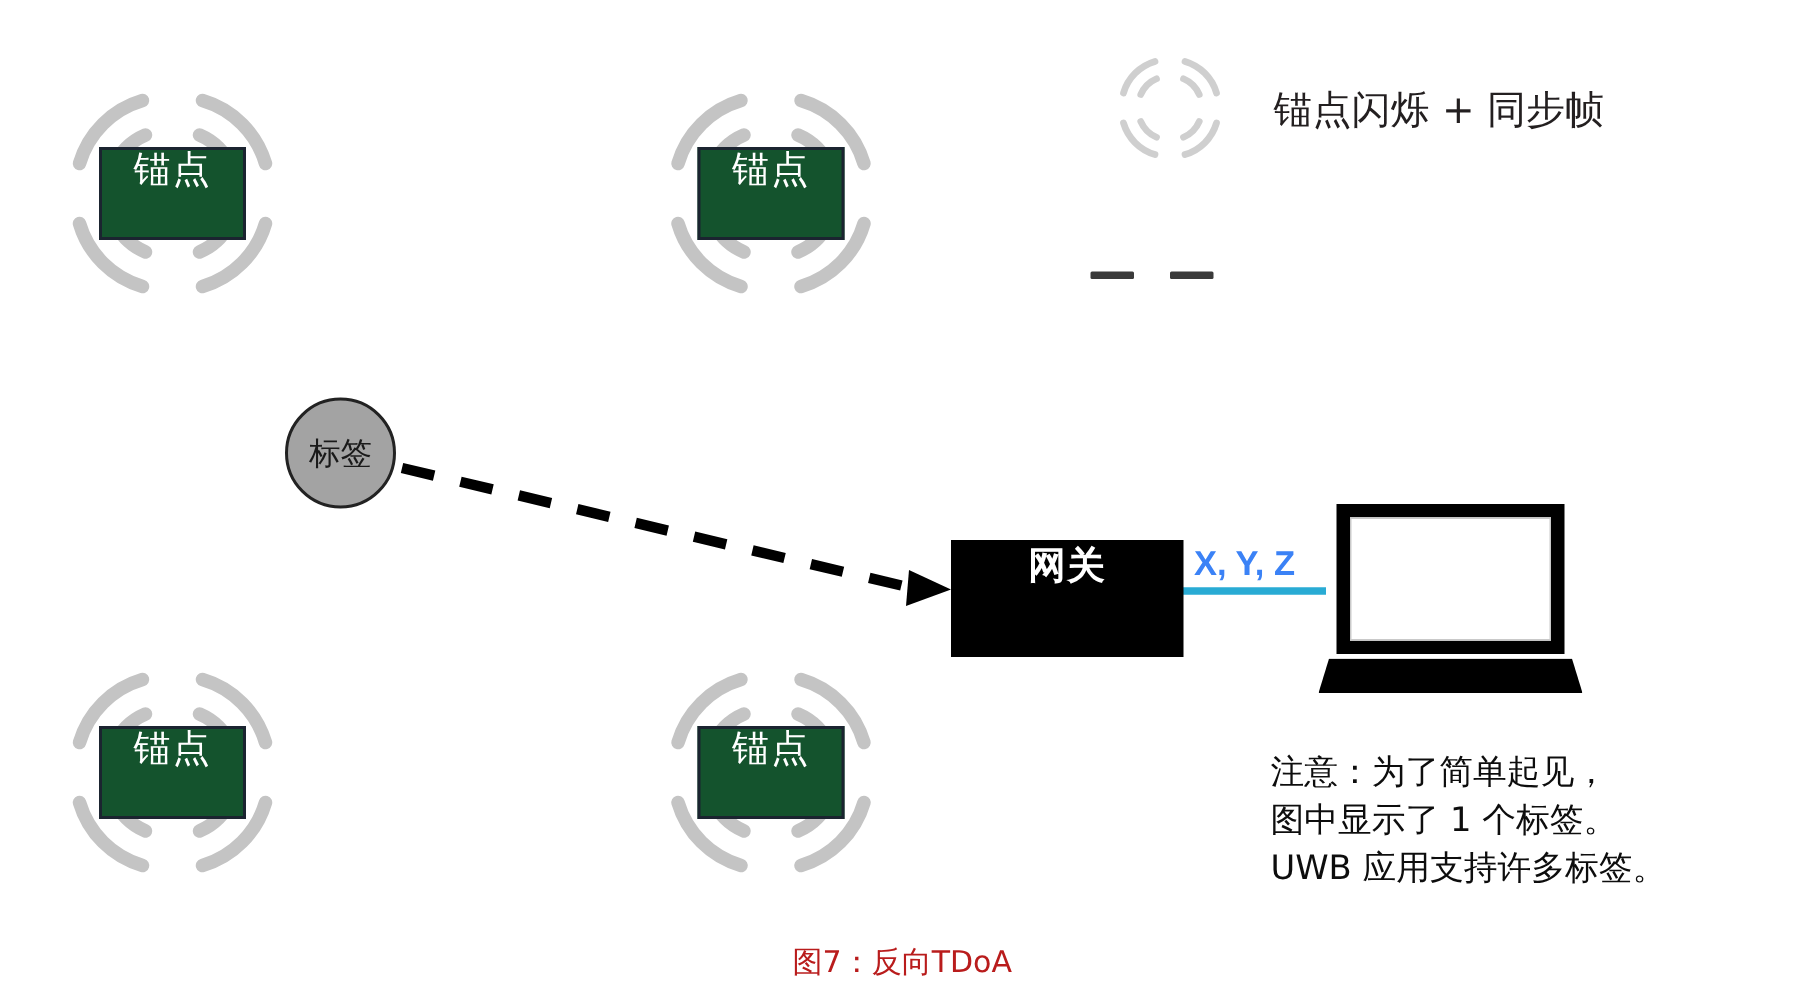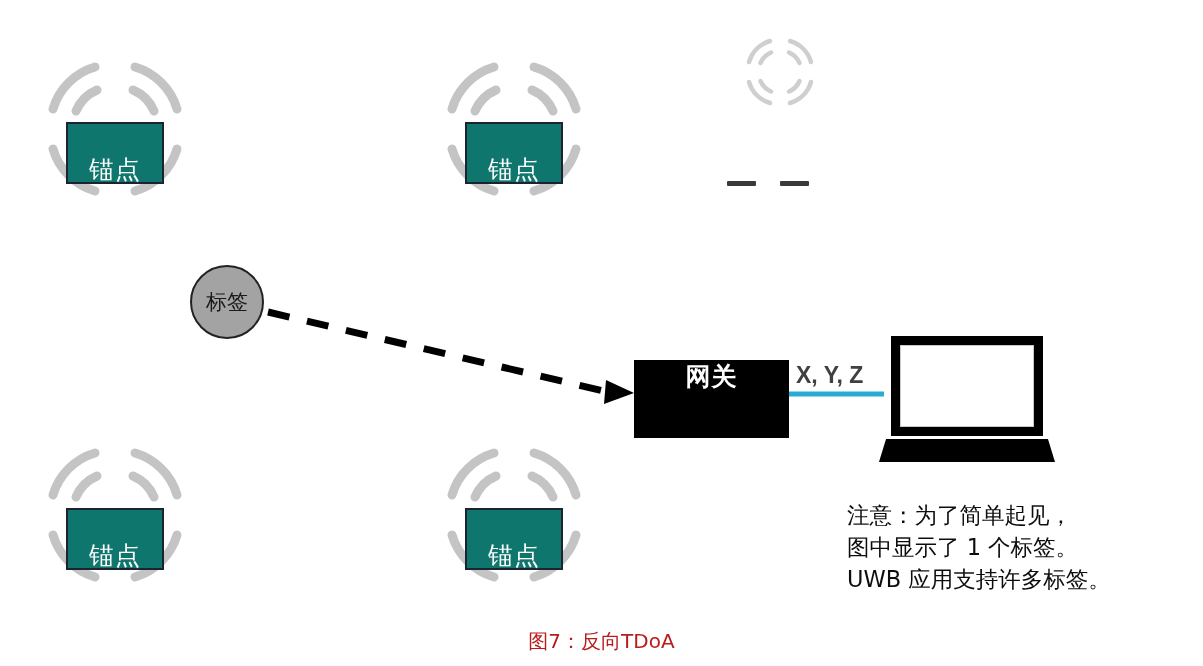--- a/index.html
+++ b/index.html
@@ -31,27 +31,26 @@
     width: 176px;
     height: 176px;
   }
   .anchor .box {
     position: absolute;
     left: 50%;
     top: 50%;
     transform: translate(-50%, -50%);
     width: 98px;
     height: 62px;
-    background: #0f766e;
+    background: #14532d;
     border: 2.5px solid #1b2430;
     box-sizing: border-box;
     display: flex;
-    align-items: flex-end;
+    align-items: flex-start;
     justify-content: center;
-    margin-top: 24px;
   }
   .anchor .box span {
     color: #ffffff;
     font-size: 25px;
     letter-spacing: 1px;
     line-height: 1;
     font-family: "DejaVu Sans", sans-serif;
   }
 
   
@@ -119,21 +118,21 @@
     height: 23px;
     background: #000000;
     clip-path: polygon(4% 0%, 96% 0%, 100% 100%, 0% 100%);
   }
 
   
   .xyz {
     position: absolute;
     font-size: 23px;
     font-weight: bold;
-    color: #404040;
+    color: #3b82f6;
     white-space: nowrap;
     font-family: "Liberation Sans", sans-serif;
   }
 
   
   .legend-text {
     position: absolute;
     font-size: 26px;
     color: #231f20;
     line-height: 1.42;
@@ -284,20 +283,21 @@
       <path d="M 68 26 A 62 62 0 0 0 26 68"></path>
       <path d="M 70 49 A 40 40 0 0 0 49 70"></path>
       <path d="M 108 26 A 62 62 0 0 1 150 68"></path>
       <path d="M 106 49 A 40 40 0 0 1 127 70"></path>
       <path d="M 26 108 A 62 62 0 0 0 68 150"></path>
       <path d="M 49 106 A 40 40 0 0 0 70 127"></path>
       <path d="M 150 108 A 62 62 0 0 1 108 150"></path>
       <path d="M 127 106 A 40 40 0 0 1 106 127"></path>
     </g>
   </svg>
+  <div class="legend-text" style="left:849px; top:56px;">锚点闪烁 + 同步帧</div>
 
   <div class="legend-dashes" style="left:727px; top:181px; width:100px; height:8px;">
     <i style="left:0px; top:0px;"></i>
     <i style="left:53px; top:0px;"></i>
   </div>
 
   <div class="note" style="left:847px; top:500px;">注意：为了简单起见，
 图中显示了 1 个标签。
 UWB 应用支持许多标签。</div>
 

